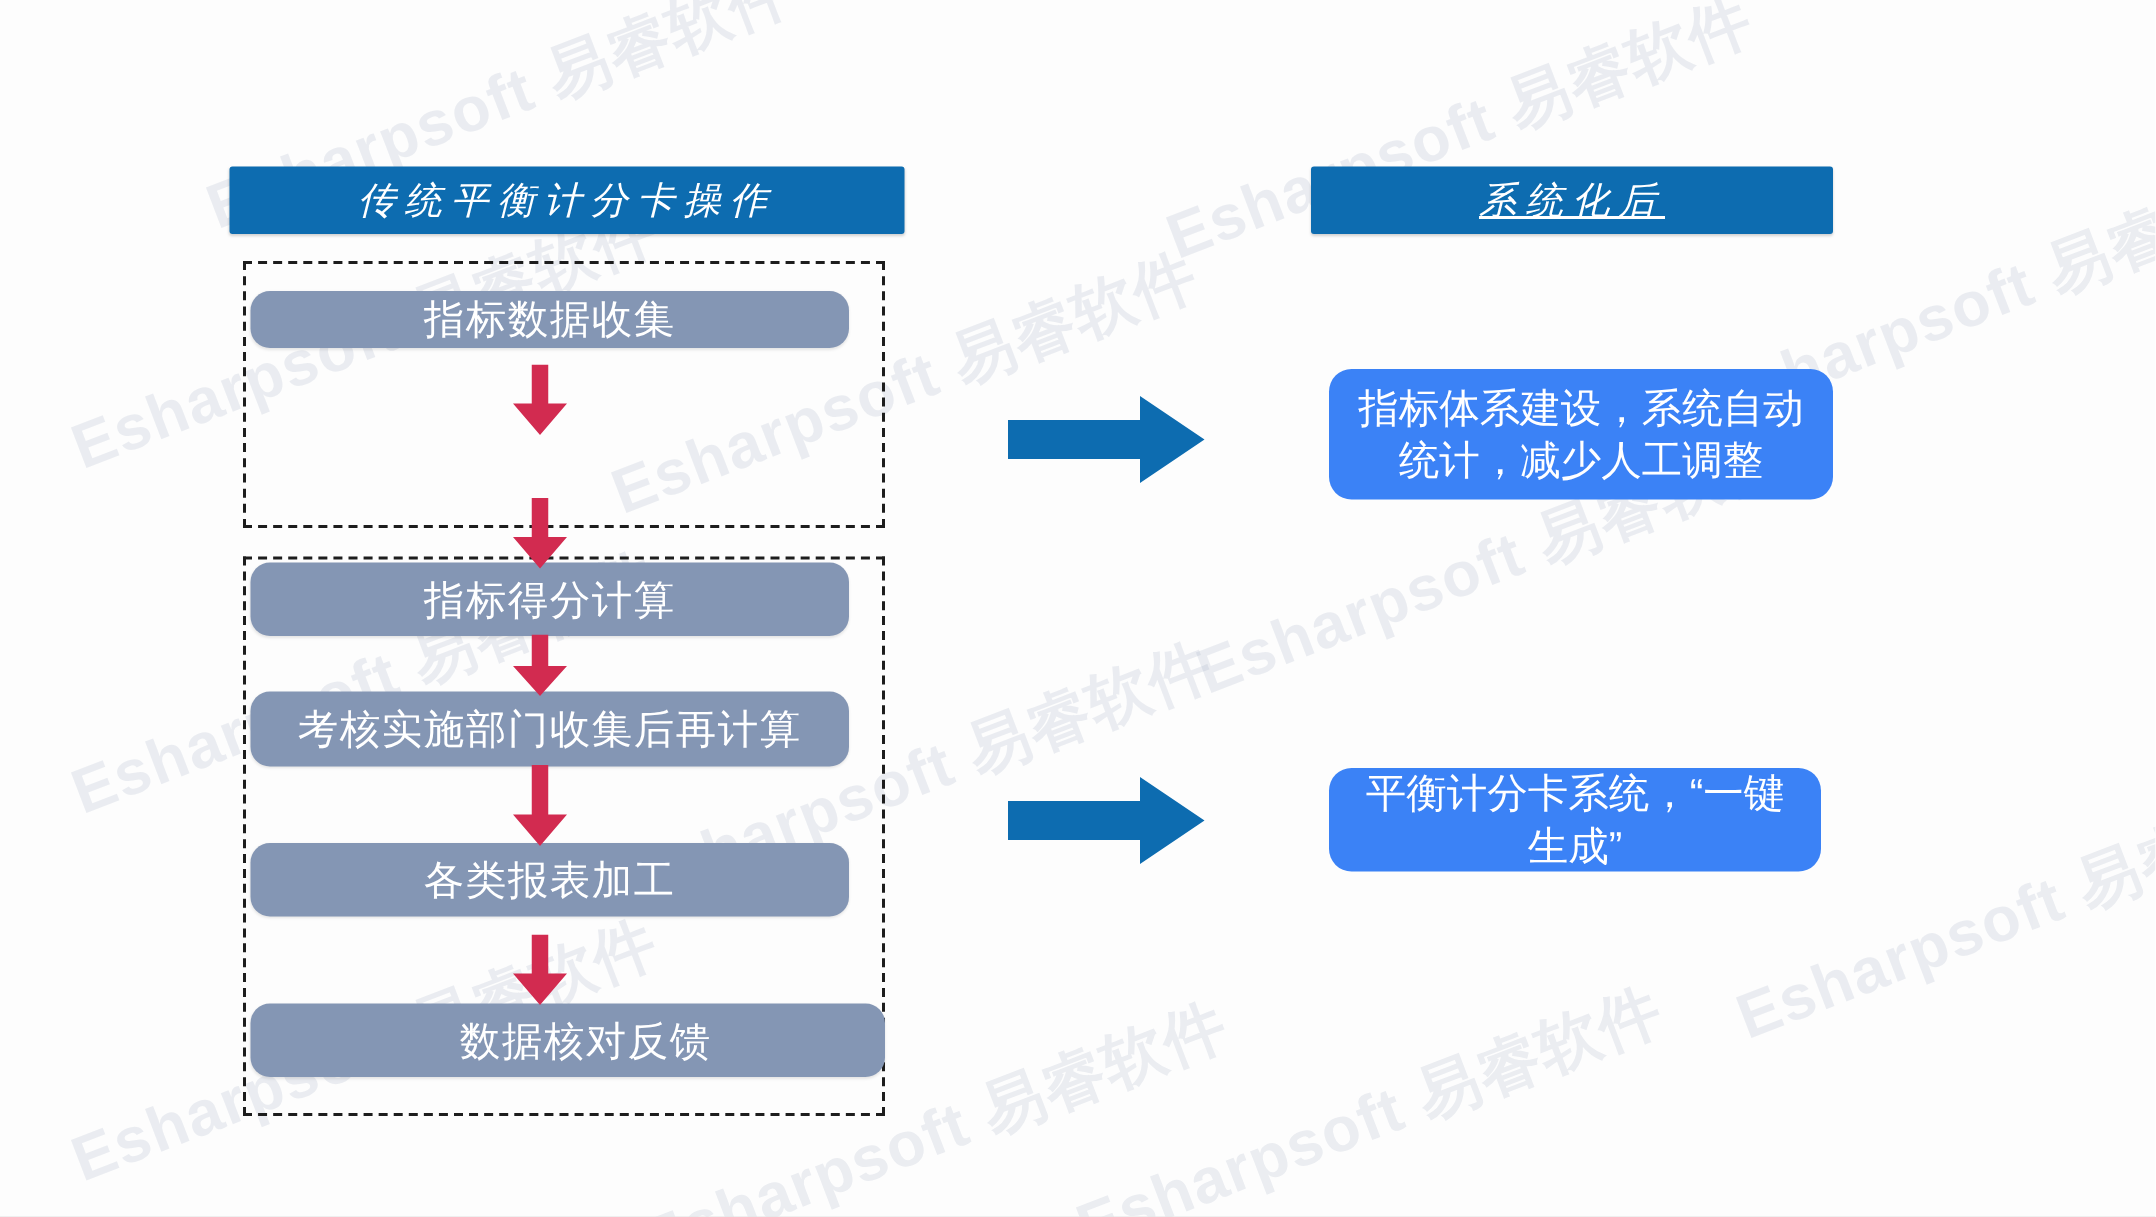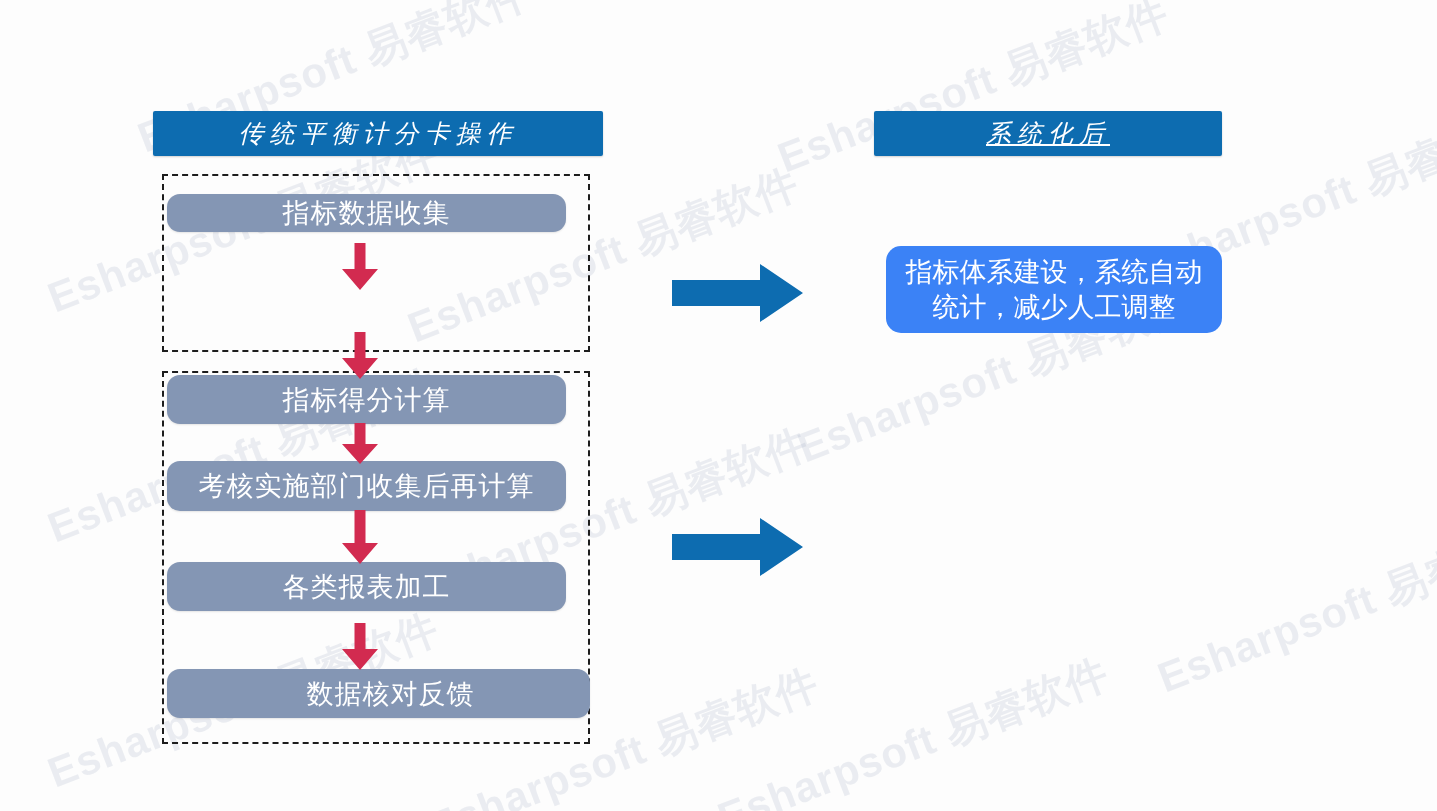--- a/index.html
+++ b/index.html
@@ -212,14 +212,15 @@
       <path d="M0 18 L88 18 L88 2 L131 31 L88 60 L88 44 L0 44 Z" fill="#0d6cb0"></path>
     </svg>
   </div>
   <div class="h-arrow" id="harrow-2">
     <svg width="132" height="62" viewBox="0 0 132 62" xmlns="http://www.w3.org/2000/svg">
       <path d="M0 18 L88 18 L88 2 L131 31 L88 60 L88 44 L0 44 Z" fill="#0d6cb0"></path>
     </svg>
   </div>
 
   <div class="result-box" id="result-1">指标体系建设，系统自动统计，减少人工调整</div>
+  <div class="result-box" id="result-2">平衡计分卡系统，“一键生成”</div>
 
 </div>
 
 </body></html>

